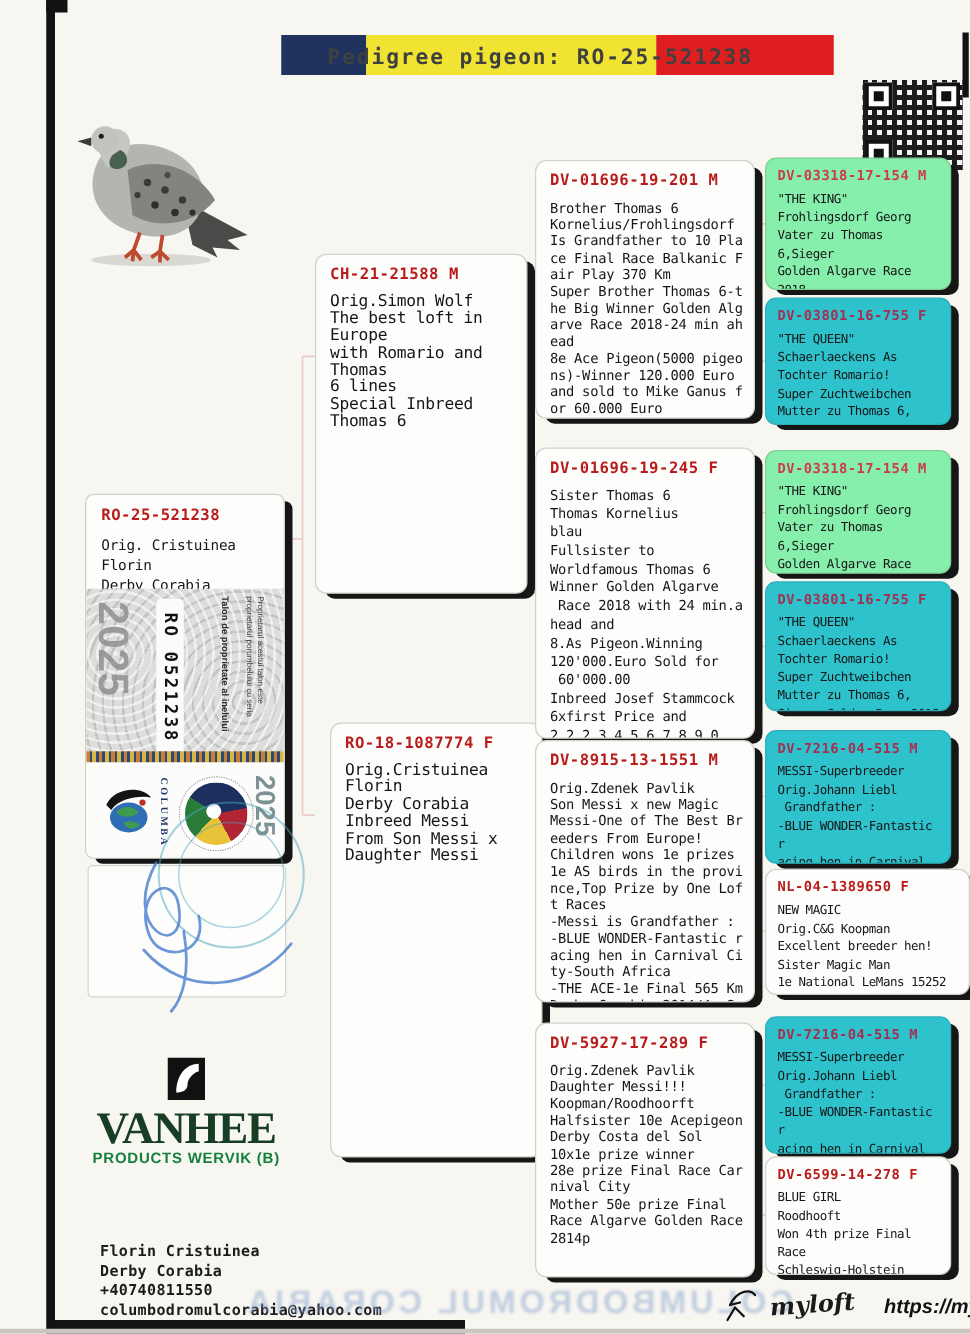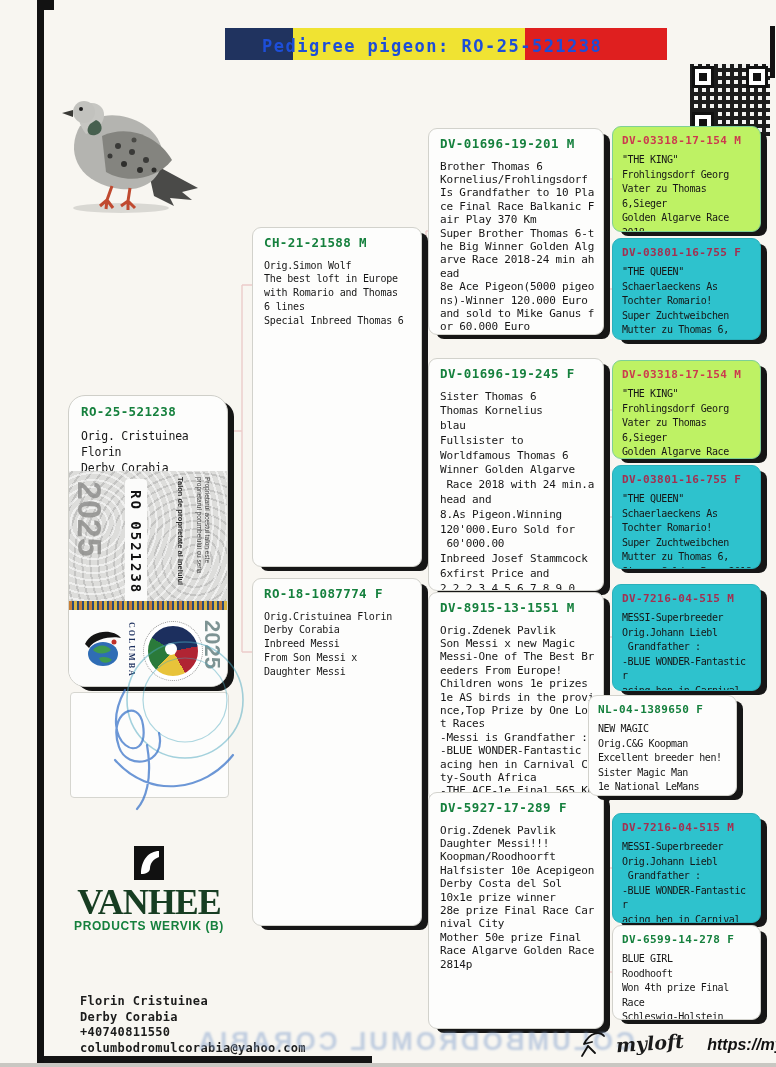--- a/index.html
+++ b/index.html
@@ -3,47 +3,47 @@
 <meta charset="utf-8">
 <style>
   html,body{margin:0;padding:0;background:#e9e7e2;}
   .stage{position:relative;width:776px;height:1067px;background:#f8f6f1;overflow:hidden;
          font-family:"DejaVu Sans Mono",monospace;}
   .abs{position:absolute;}
   
   .pbox{position:absolute;background:#fdfdfc;border:1px solid #d2d2cc;border-radius:9px;
         box-shadow:7px 5px 0 -1px #161616;overflow:hidden;padding:9px 6px 6px 11px;
         box-sizing:border-box;}
-  .ring{font:bold 12.5px/1 "DejaVu Sans Mono",monospace;color:#15803d;letter-spacing:.4px;
+  .ring{font:bold 12.5px/1 "DejaVu Sans Mono",monospace;color:#b91c1c;letter-spacing:.4px;
         margin-bottom:9px;white-space:pre;}
   .btext{font:11px/13.4px "DejaVu Sans Mono",monospace;color:#161616;white-space:pre-wrap;
          letter-spacing:-.2px;}
-  .g2 .btext{font-size:10px;line-height:13.8px;}
+  .g2 .btext{font-size:13px;line-height:13.8px;}
   .g4{padding:8px 5px 5px 9px;}
   .g4 .ring{font-size:11px;margin-bottom:7px;}
   .g4 .btext{font-size:10px;line-height:14.6px;letter-spacing:-.4px;}
-  .green{background:#bef264;border-color:#7ed096;}
+  .green{background:#86efac;border-color:#7ed096;}
   .teal{background:#2ec2cd;border-color:#2ab0ba;}
   .green .ring{color:#cc3a4e;}
   .teal .ring{color:#a33050;}
   .subj .btext{font-size:11.5px;line-height:16px;}
   .vtext{writing-mode:vertical-rl;}
   
   .band{position:absolute;top:28px;height:32px;}
   .title{position:absolute;left:262px;top:36px;font:bold 17px/1.2 "DejaVu Sans Mono",monospace;
-         color:#1d4ed8;letter-spacing:1.5px;white-space:nowrap;}
+         color:#404040;letter-spacing:1.5px;white-space:nowrap;}
   
   .qr{position:absolute;left:690px;top:64px;width:80px;height:72px;background:
       repeating-linear-gradient(0deg,#1c1c1c 0 4px,transparent 4px 8px),
       repeating-linear-gradient(90deg,#1c1c1c 0 4px,#f2f2f0 4px 8px);}
   .finder{position:absolute;width:16px;height:16px;border:3px solid #111;background:#fff;}
   .finder:after{content:"";position:absolute;left:4px;top:4px;width:8px;height:8px;background:#111;}
   
   .card{position:absolute;left:68px;top:395px;width:160px;height:292px;background:#fdfdfc;
-        border:1px solid #cfcfc9;border-radius:17px;box-shadow:7px 5px 0 -1px #151515;
+        border:1px solid #cfcfc9;border-radius:7px;box-shadow:7px 5px 0 -1px #151515;
         box-sizing:border-box;overflow:hidden;}
   .talon{position:absolute;left:0;top:75px;width:158px;height:130px;background:#dddddb;
          background-image:repeating-radial-gradient(circle at 15% 40%,rgba(255,255,255,.55) 0 2px,rgba(0,0,0,0) 2px 7px),
                           repeating-radial-gradient(circle at 80% 70%,rgba(120,120,120,.25) 0 2px,rgba(0,0,0,0) 2px 8px);}
   .deco{position:absolute;left:0;top:205px;width:158px;height:9px;background:
         repeating-linear-gradient(90deg,#c87f35 0 3px,#2c4a78 3px 5px,#d9b544 5px 8px,#2c4a78 8px 10px);}
   .emblem{position:absolute;left:75px;top:12px;width:50px;height:50px;border-radius:50%;
           background:conic-gradient(#1c2f5e 0 22%,#b02433 22% 42%,#e8c33a 42% 62%,#2a7a3a 62% 84%,#1c2f5e 84%);
           border:4px solid #fff;outline:1px dotted #9a9a9a;}
   .emblem:after{content:"";position:absolute;left:17px;top:17px;width:12px;height:12px;border-radius:50%;background:#fff;}
@@ -141,29 +141,29 @@
 
   <div class="abs" style="left:70px;top:692px;width:157px;height:104px;background:#fdfdfc;border:1px solid #d6d6d0;border-radius:4px;"></div>
 
   <svg class="abs" style="left:55px;top:595px;pointer-events:none;" width="200" height="220" viewBox="0 0 200 220">
     <circle cx="130" cy="105" r="58" fill="none" stroke="#4aa6bd" stroke-width="1.6" opacity=".5"></circle>
     <circle cx="130" cy="105" r="42" fill="none" stroke="#4aa6bd" stroke-width="1.2" opacity=".45"></circle>
     <path d="M70,95 C40,150 95,175 88,130 C84,102 52,118 64,152 C72,176 112,170 104,138
              M60,165 C95,205 150,196 178,160 M92,150 C98,185 90,205 82,214" fill="none" stroke="#3b74c9" stroke-width="2.2" opacity=".75" stroke-linecap="round"></path>
   </svg>
 
-  <div class="pbox g2" style="left:252px;top:227px;width:170px;height:340px;">
+  <div class="pbox g2" style="left:252px;top:203px;width:170px;height:272px;">
     <div class="ring">CH-21-21588 M</div>
     <div class="btext">Orig.Simon Wolf
 The best loft in Europe
 with Romario and Thomas
 6 lines
 Special Inbreed Thomas 6</div>
   </div>
-  <div class="pbox g2" style="left:252px;top:578px;width:170px;height:348px;">
+  <div class="pbox g2" style="left:264px;top:578px;width:170px;height:348px;">
     <div class="ring">RO-18-1087774 F</div>
     <div class="btext">Orig.Cristuinea Florin
 Derby Corabia
 Inbreed Messi
 From Son Messi x
 Daughter Messi</div>
   </div>
 
   <div class="pbox" style="left:428px;top:128px;width:176px;height:207px;">
     <div class="ring">DV-01696-19-201 M</div>
@@ -208,21 +208,21 @@
 1e AS birds in the provi
 nce,Top Prize by One Lof
 t Races
 -Messi is Grandfather :
 -BLUE WONDER-Fantastic r
 acing hen in Carnival Ci
 ty-South Africa
 -THE ACE-1e Final 565 Km
 Derby Corabia 2014/4e Se</div>
   </div>
-  <div class="pbox" style="left:428px;top:792px;width:176px;height:237px;">
+  <div class="pbox" style="left:428px;top:818px;width:176px;height:204px;">
     <div class="ring">DV-5927-17-289 F</div>
     <div class="btext">Orig.Zdenek Pavlik
 Daughter Messi!!!
 Koopman/Roodhoorft
 Halfsister 10e Acepigeon
 Derby Costa del Sol
 10x1e prize winner
 28e prize Final Race Car
 nival City
 Mother 50e prize Final
@@ -268,21 +268,21 @@
   </div>
   <div class="pbox g4 teal" style="left:612px;top:584px;width:149px;height:107px;">
     <div class="ring">DV-7216-04-515 M</div>
     <div class="btext">MESSI-Superbreeder
 Orig.Johann Liebl
  Grandfather :
 -BLUE WONDER-Fantastic r
 acing hen in Carnival Ci
 ty-South Africa</div>
   </div>
-  <div class="pbox g4" style="left:588px;top:695px;width:149px;height:101px;">
+  <div class="pbox g4" style="left:612px;top:695px;width:164px;height:101px;">
     <div class="ring">NL-04-1389650 F</div>
     <div class="btext">NEW MAGIC
 Orig.C&amp;G Koopman
 Excellent breeder hen!
 Sister Magic Man
 1e National LeMans 15252</div>
   </div>
   <div class="pbox g4 teal" style="left:612px;top:813px;width:149px;height:110px;">
     <div class="ring">DV-7216-04-515 M</div>
     <div class="btext">MESSI-Superbreeder

